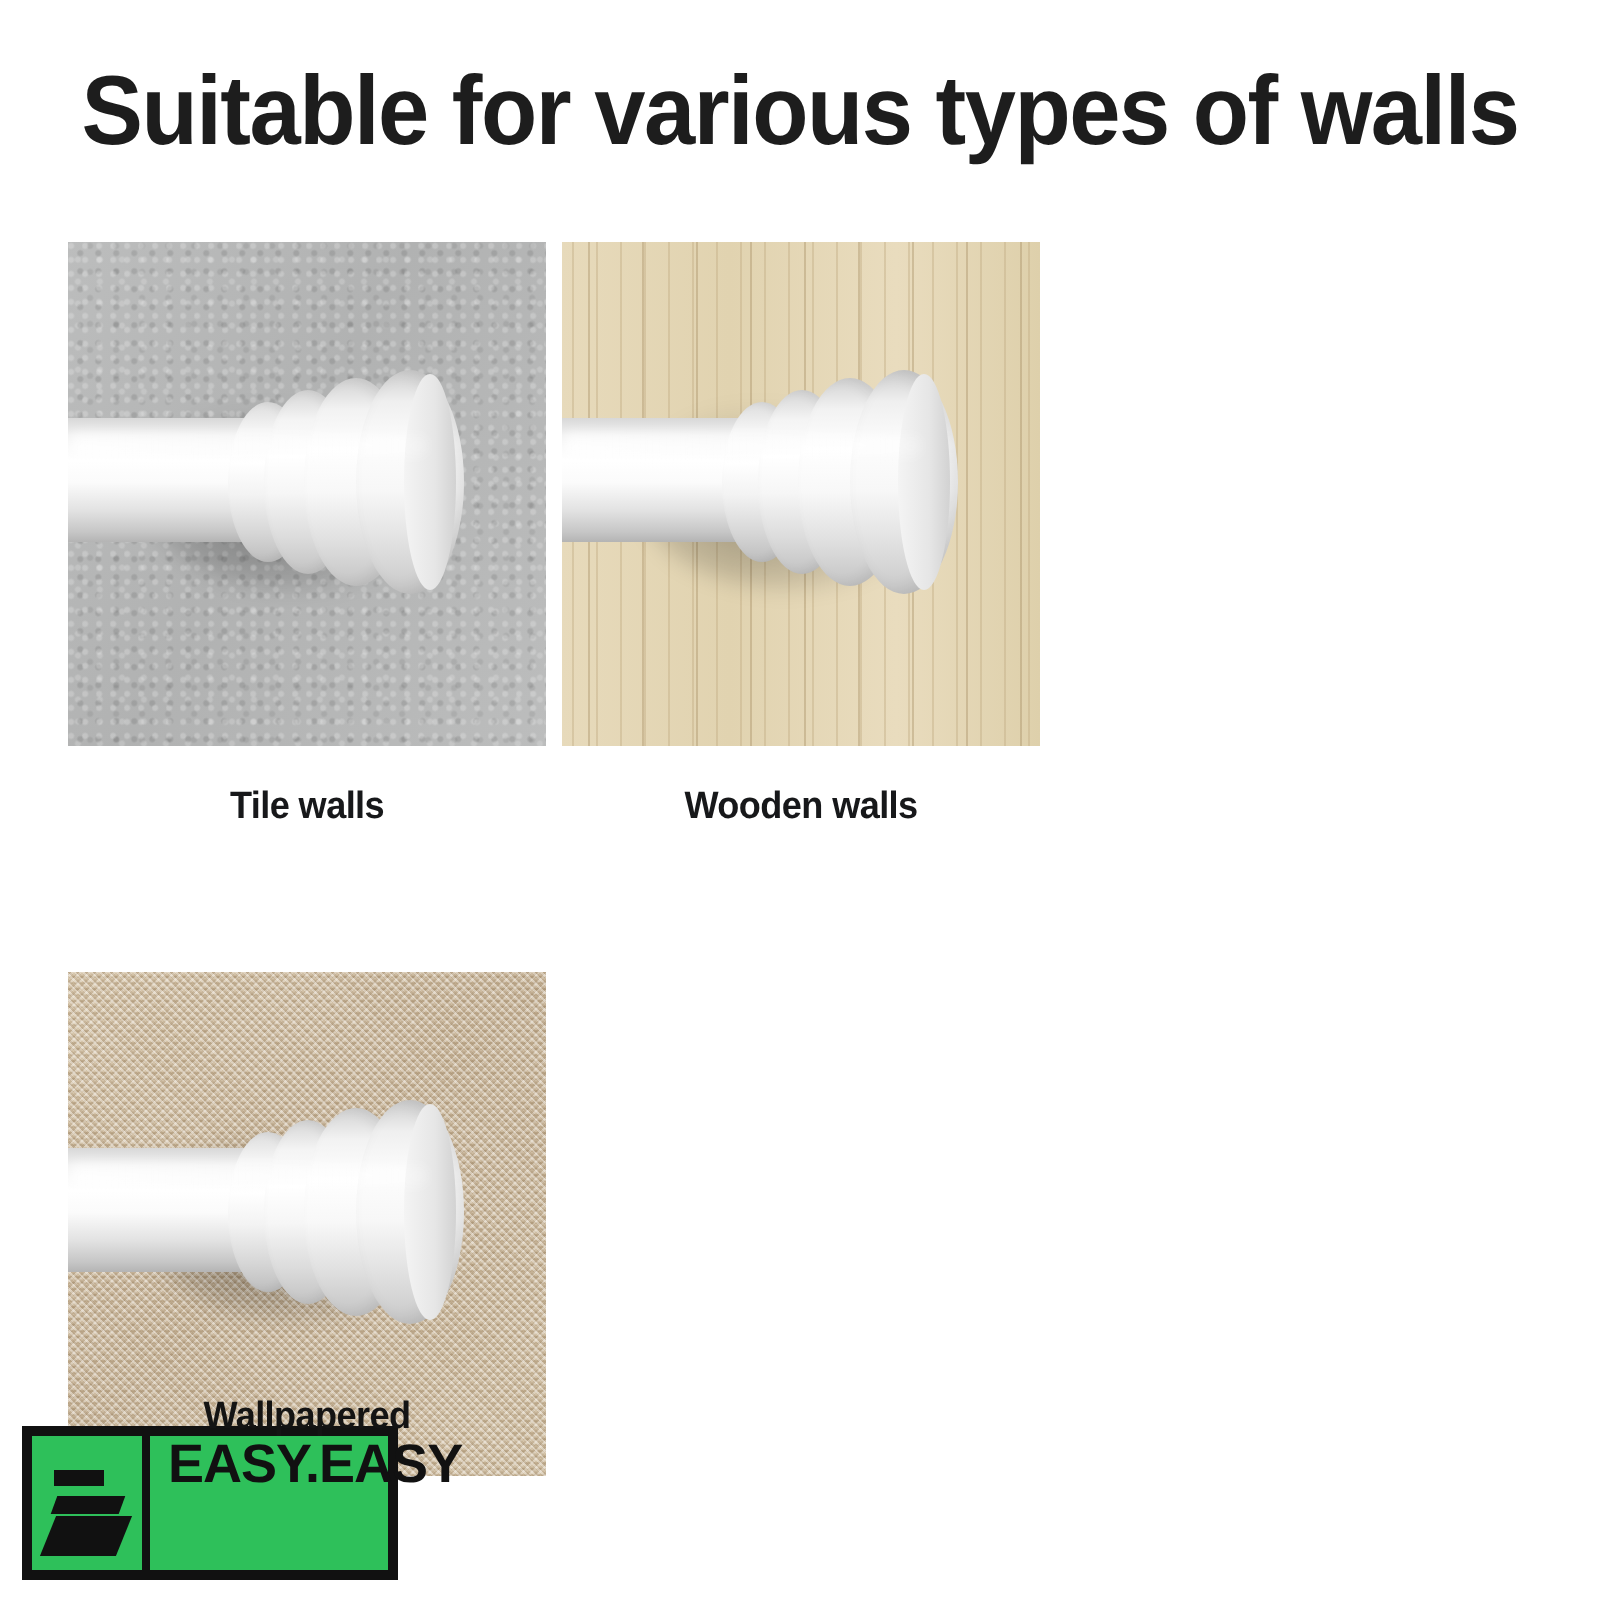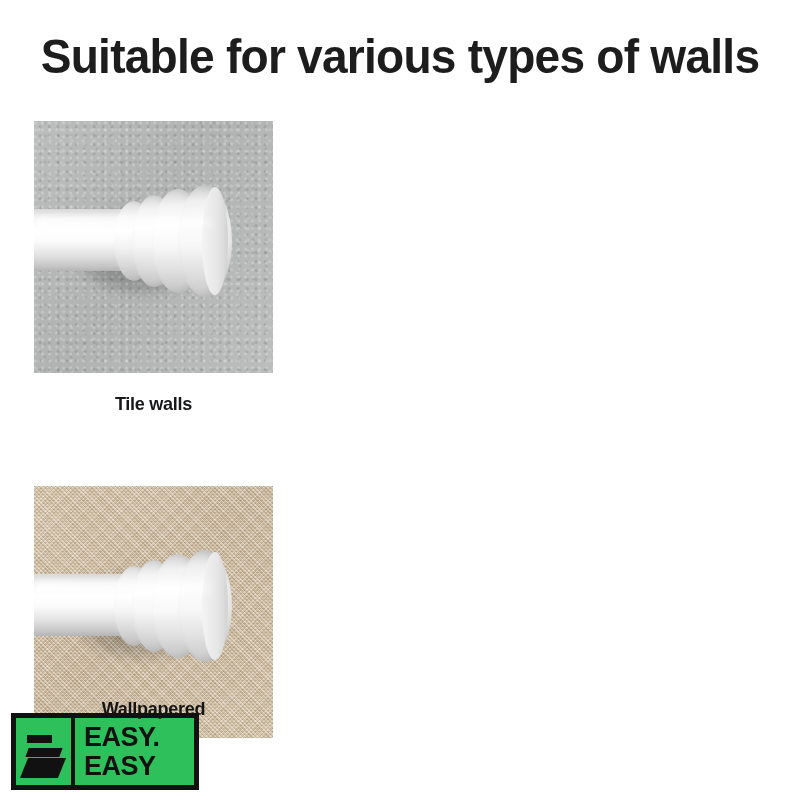--- a/index.html
+++ b/index.html
@@ -305,23 +305,24 @@
     left: 8px;
     top: 40px;
     width: 38px;
     height: 20px;
     background: #111111;
     transform: skewX(-22deg);
   }
   .logo-text {
     flex: 1 1 auto;
     display: flex;
-    flex-direction: column;
+    flex-direction: row;
     justify-content: center;
     padding-left: 9px;
+    text-align: right;
   }
   .logo-text span {
     font-family: "Liberation Sans", sans-serif;
     font-weight: bold;
     font-size: 27px;
     line-height: 29px;
     letter-spacing: -0.5px;
     color: #111111;
   }
 </style>
@@ -346,20 +347,35 @@
             <div class="cap cap-c"></div>
             <div class="cap cap-d"></div>
             <div class="cap cap-face"></div>
             <div class="rod-gloss"></div>
           </div>
         </div>
         <div class="caption">Tile walls</div>
       </div>
 
 
+      <div class="cell">
+        <div class="photo wall-wooden">
+          <div class="rod-wrap">
+            <div class="rod-shadow"></div>
+            <div class="rod-tube"></div>
+            <div class="cap cap-a"></div>
+            <div class="cap cap-b"></div>
+            <div class="cap cap-c"></div>
+            <div class="cap cap-d"></div>
+            <div class="cap cap-face"></div>
+            <div class="rod-gloss"></div>
+          </div>
+        </div>
+        <div class="caption">Wooden walls</div>
+      </div>
 
     </div>
 
     <div class="row">
 
       <div class="cell">
         <div class="photo wall-wallpaper">
           <div class="rod-wrap">
             <div class="rod-shadow"></div>
             <div class="rod-tube"></div>

